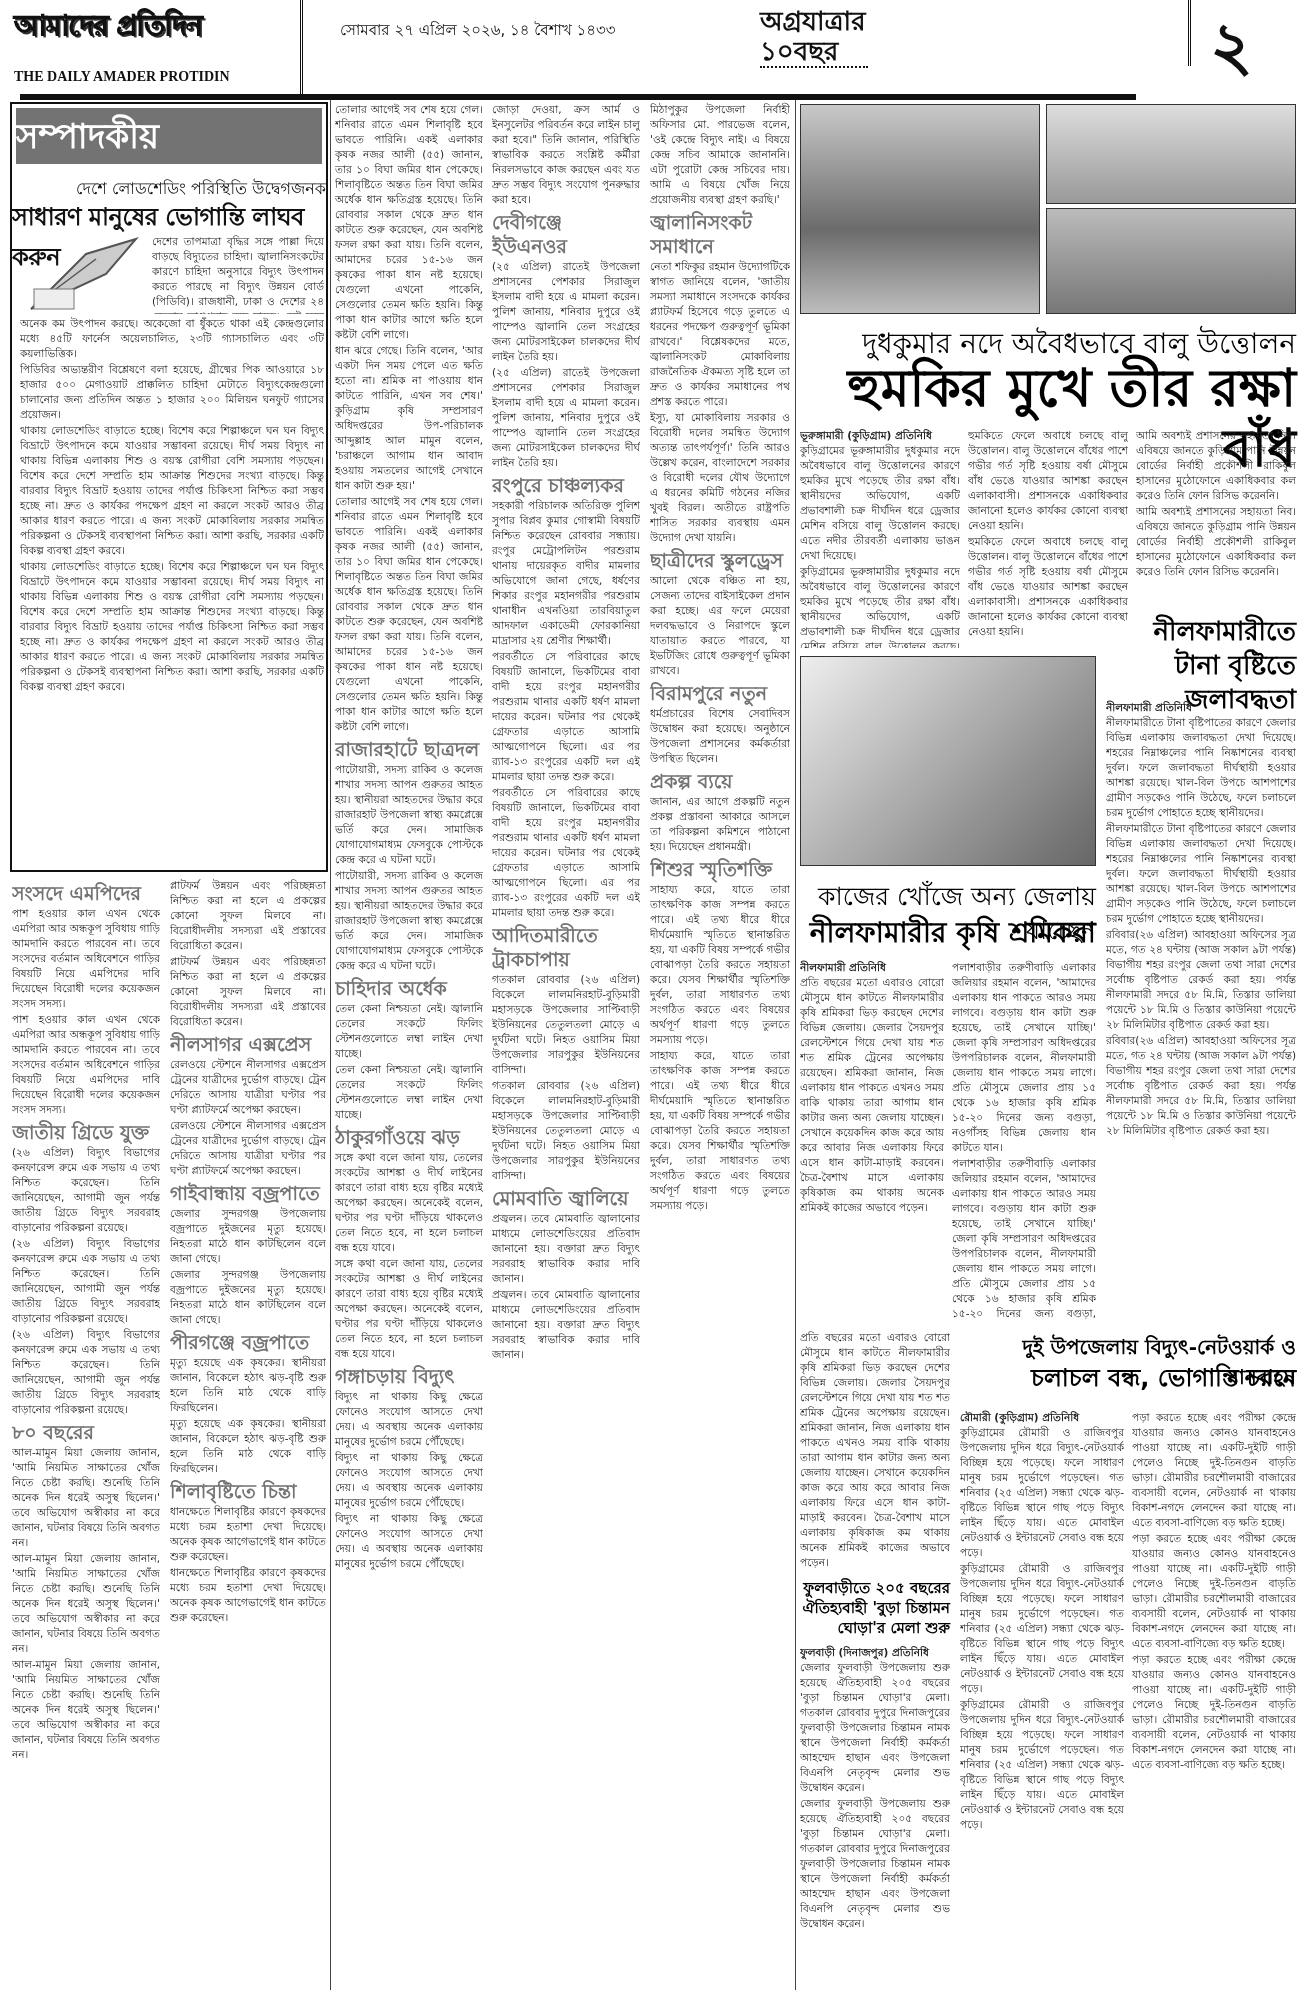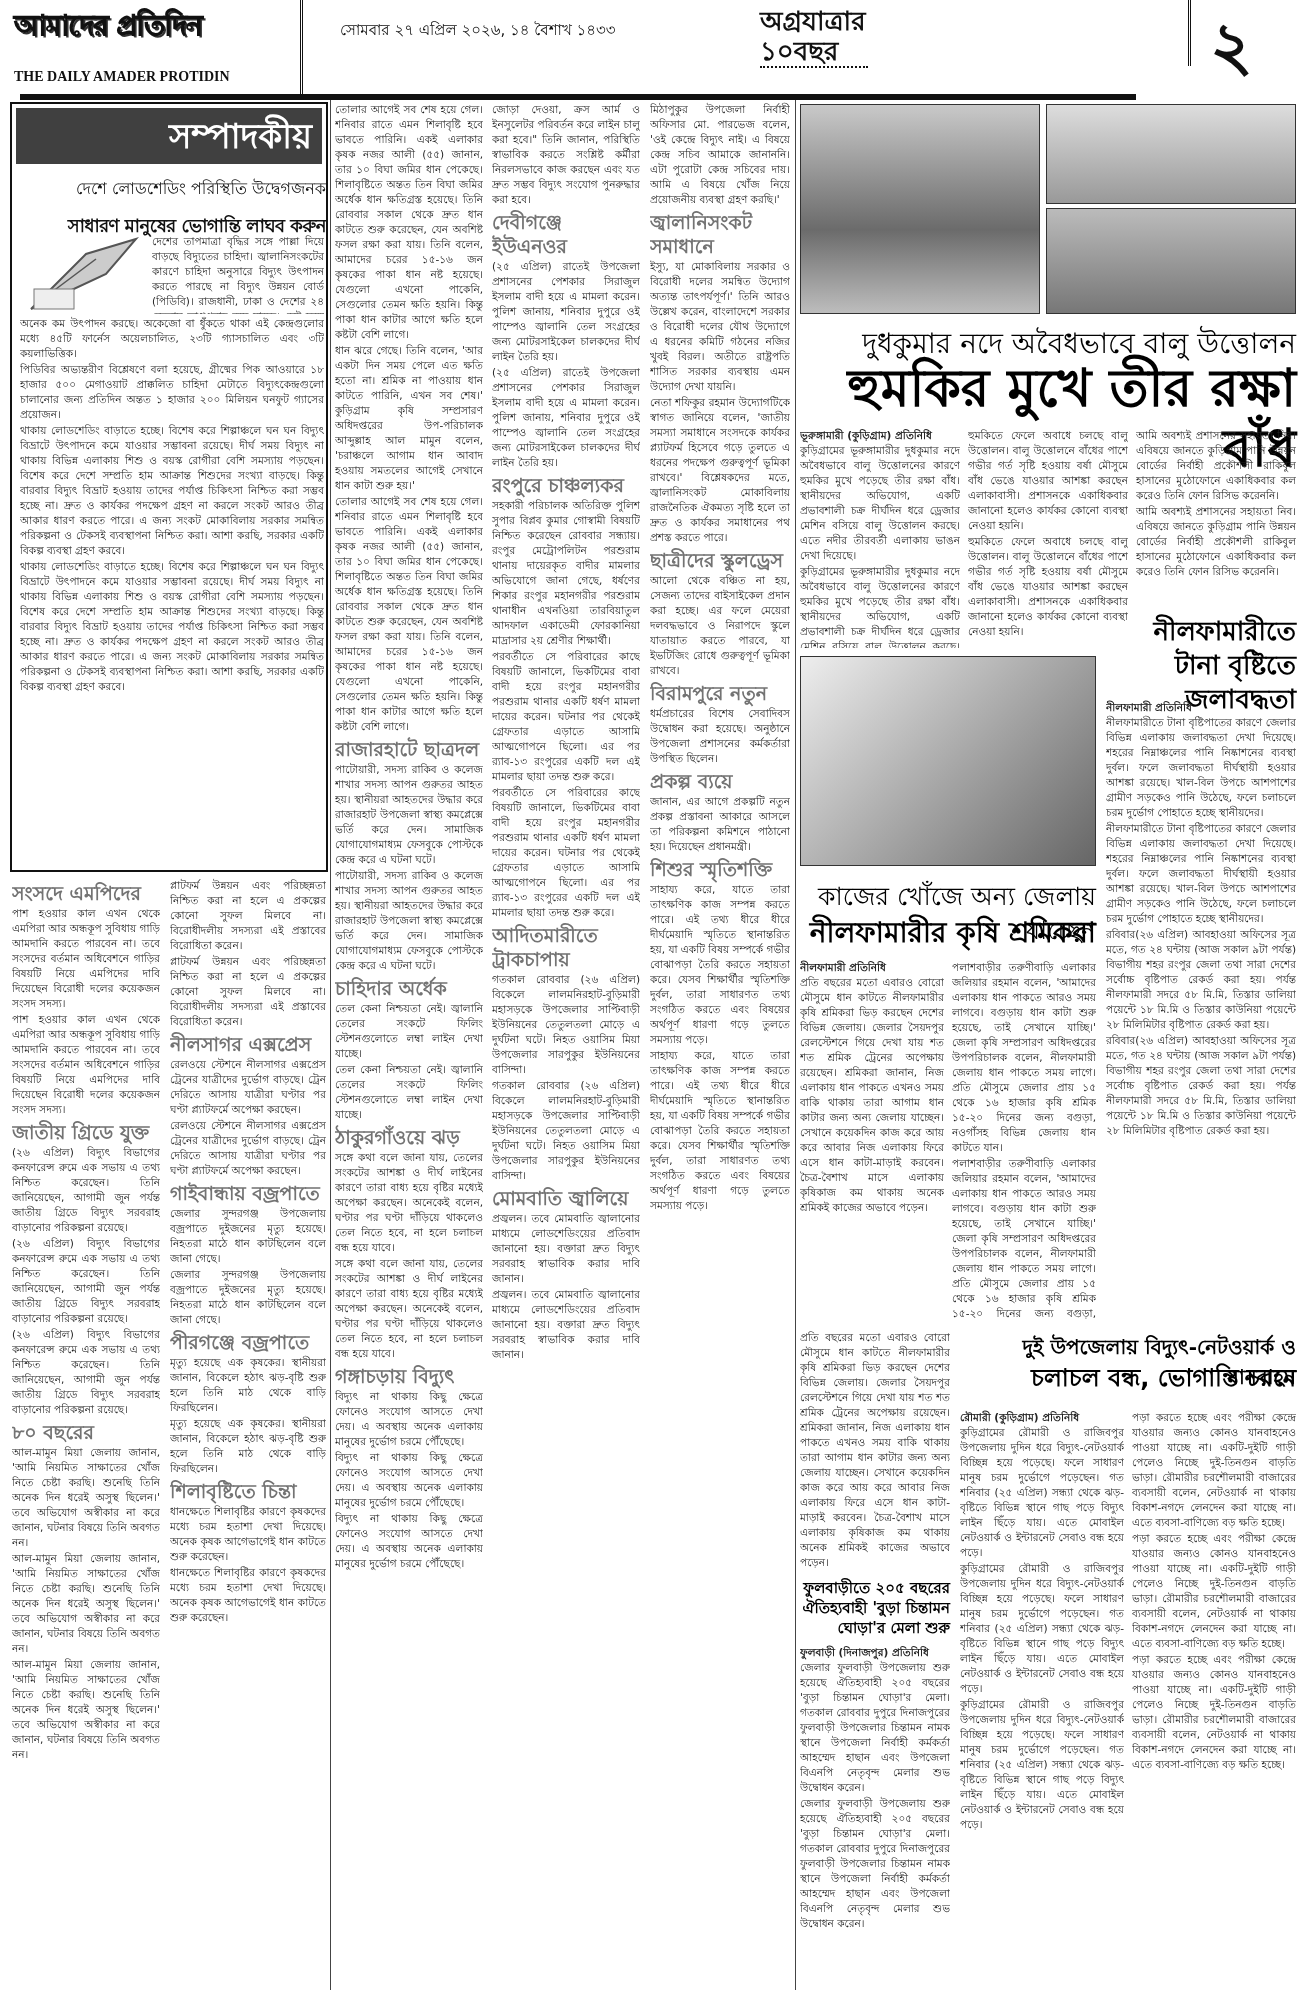--- a/index.html
+++ b/index.html
@@ -10,23 +10,23 @@
 .logo-en{font-family:"Liberation Serif",serif;font-weight:bold;font-size:14px;margin-top:18px}
 .vline{position:absolute;border-left:3px double #111}
 .hrule{position:absolute;height:6px;background:#111}
 .dateline{left:340px;top:18px;font-size:15px}
 .anniv{left:760px;top:6px;font-family:"DejaVu Serif",serif;font-size:26px;font-weight:bold;line-height:30px}
 .pageno{left:1210px;top:-4px;font-size:66px;font-weight:bold;font-family:"DejaVu Serif",serif}
 .col{position:absolute;font-size:10.5px;line-height:15px;text-align:justify;overflow:hidden;color:#222}
 .col p{margin-bottom:1px}
 .sh{font-size:19px;font-weight:bold;line-height:24px;margin:3px 0 1px;color:#737373}
 .editorial-box{left:10px;top:102px;width:318px;height:770px;border:2px solid #111}
-.ed-banner{position:absolute;left:4px;top:4px;width:306px;height:56px;background:#404040;color:#fff;font-size:34px;font-weight:bold;text-align:right;padding-right:10px;line-height:56px}
+.ed-banner{position:absolute;left:4px;top:4px;width:306px;height:56px;background:#737373;color:#fff;font-size:34px;font-weight:bold;text-align:left;padding-right:10px;line-height:56px}
 .ed-kicker{position:absolute;left:0;width:100%;top:72px;text-align:right;font-size:16px}
-.ed-head{position:absolute;left:0;width:100%;top:108px;text-align:right;font-size:18px;font-weight:bold;letter-spacing:-0.5px}
+.ed-head{position:absolute;left:0;width:100%;top:94px;text-align:left;font-size:24px;font-weight:bold;letter-spacing:-0.5px}
 .quill{position:absolute;left:14px;top:130px;width:120px;height:80px}
 .photo{position:absolute;background:linear-gradient(180deg,#c9c9c9 0%,#8a8a8a 40%,#6b6b6b 60%,#bdbdbd 100%);border:1px solid #333}
 .big-head{font-family:"DejaVu Sans",sans-serif;font-weight:bold;color:#000;text-align:right;position:absolute}
 .byline{font-weight:bold}
 </style>
 </head>
 <body>
 
 <div class="abs masthead-left">
   <div class="logo">আমাদের প্রতিদিন</div>
@@ -123,22 +123,22 @@
   <p>গতকাল রোববার (২৬ এপ্রিল) বিকেলে লালমনিরহাট-বুড়িমারী মহাসড়কে উপজেলার সাপ্টিবাড়ী ইউনিয়নের তেতুলতলা মোড়ে এ দুর্ঘটনা ঘটে। নিহত ওয়াসিম মিয়া উপজেলার সারপুকুর ইউনিয়নের বাসিন্দা।</p>
   <p>গতকাল রোববার (২৬ এপ্রিল) বিকেলে লালমনিরহাট-বুড়িমারী মহাসড়কে উপজেলার সাপ্টিবাড়ী ইউনিয়নের তেতুলতলা মোড়ে এ দুর্ঘটনা ঘটে। নিহত ওয়াসিম মিয়া উপজেলার সারপুকুর ইউনিয়নের বাসিন্দা।</p>
   <div class="sh">মোমবাতি জ্বালিয়ে</div>
   <p>প্রজ্বলন। তবে মোমবাতি জ্বালানোর মাধ্যমে লোডশেডিংয়ের প্রতিবাদ জানানো হয়। বক্তারা দ্রুত বিদ্যুৎ সরবরাহ স্বাভাবিক করার দাবি জানান।</p>
   <p>প্রজ্বলন। তবে মোমবাতি জ্বালানোর মাধ্যমে লোডশেডিংয়ের প্রতিবাদ জানানো হয়। বক্তারা দ্রুত বিদ্যুৎ সরবরাহ স্বাভাবিক করার দাবি জানান।</p>
 </div>
 
 <div class="col" style="left:650px;top:102px;width:140px;height:1886px">
   <p>মিঠাপুকুর উপজেলা নির্বাহী অফিসার মো. পারভেজ বলেন, 'ওই কেন্দ্রে বিদ্যুৎ নাই। এ বিষয়ে কেন্দ্র সচিব আমাকে জানাননি। এটা পুরোটা কেন্দ্র সচিবের দায়। আমি এ বিষয়ে খোঁজ নিয়ে প্রয়োজনীয় ব্যবস্থা গ্রহণ করছি।'</p>
   <div class="sh">জ্বালানিসংকট সমাধানে</div>
+  <p>নেতা শফিকুর রহমান উদ্যোগটিকে স্বাগত জানিয়ে বলেন, 'জাতীয় সমস্যা সমাধানে সংসদকে কার্যকর প্ল্যাটফর্ম হিসেবে গড়ে তুলতে এ ধরনের পদক্ষেপ গুরুত্বপূর্ণ ভূমিকা রাখবে।' বিশ্লেষকদের মতে, জ্বালানিসংকট মোকাবিলায় রাজনৈতিক ঐকমত্য সৃষ্টি হলে তা দ্রুত ও কার্যকর সমাধানের পথ প্রশস্ত করতে পারে।</p>
   <p>ইস্যু, যা মোকাবিলায় সরকার ও বিরোধী দলের সমন্বিত উদ্যোগ অত্যন্ত তাৎপর্যপূর্ণ।' তিনি আরও উল্লেখ করেন, বাংলাদেশে সরকার ও বিরোধী দলের যৌথ উদ্যোগে এ ধরনের কমিটি গঠনের নজির খুবই বিরল। অতীতে রাষ্ট্রপতি শাসিত সরকার ব্যবস্থায় এমন উদ্যোগ দেখা যায়নি।</p>
-  <p>নেতা শফিকুর রহমান উদ্যোগটিকে স্বাগত জানিয়ে বলেন, 'জাতীয় সমস্যা সমাধানে সংসদকে কার্যকর প্ল্যাটফর্ম হিসেবে গড়ে তুলতে এ ধরনের পদক্ষেপ গুরুত্বপূর্ণ ভূমিকা রাখবে।' বিশ্লেষকদের মতে, জ্বালানিসংকট মোকাবিলায় রাজনৈতিক ঐকমত্য সৃষ্টি হলে তা দ্রুত ও কার্যকর সমাধানের পথ প্রশস্ত করতে পারে।</p>
   <div class="sh">ছাত্রীদের স্কুলড্রেস</div>
   <p>আলো থেকে বঞ্চিত না হয়, সেজন্য তাদের বাইসাইকেল প্রদান করা হচ্ছে। এর ফলে মেয়েরা দলবদ্ধভাবে ও নিরাপদে স্কুলে যাতায়াত করতে পারবে, যা ইভটিজিং রোধে গুরুত্বপূর্ণ ভূমিকা রাখবে।</p>
   <div class="sh">বিরামপুরে নতুন</div>
   <p>ধর্মপ্রচারের বিশেষ সেবাদিবস উদ্বোধন করা হয়েছে। অনুষ্ঠানে উপজেলা প্রশাসনের কর্মকর্তারা উপস্থিত ছিলেন।</p>
   <div class="sh">প্রকল্প ব্যয়ে</div>
   <p>জানান, এর আগে প্রকল্পটি নতুন প্রকল্প প্রস্তাবনা আকারে আসলে তা পরিকল্পনা কমিশনে পাঠানো হয়। দিয়েছেন প্রধানমন্ত্রী।</p>
   <div class="sh">শিশুর স্মৃতিশক্তি</div>
   <p>সাহায্য করে, যাতে তারা তাৎক্ষণিক কাজ সম্পন্ন করতে পারে। এই তথ্য ধীরে ধীরে দীর্ঘমেয়াদি স্মৃতিতে স্থানান্তরিত হয়, যা একটি বিষয় সম্পর্কে গভীর বোঝাপড়া তৈরি করতে সহায়তা করে। যেসব শিক্ষার্থীর স্মৃতিশক্তি দুর্বল, তারা সাধারণত তথ্য সংগঠিত করতে এবং বিষয়ের অর্থপূর্ণ ধারণা গড়ে তুলতে সমস্যায় পড়ে।</p>
   <p>সাহায্য করে, যাতে তারা তাৎক্ষণিক কাজ সম্পন্ন করতে পারে। এই তথ্য ধীরে ধীরে দীর্ঘমেয়াদি স্মৃতিতে স্থানান্তরিত হয়, যা একটি বিষয় সম্পর্কে গভীর বোঝাপড়া তৈরি করতে সহায়তা করে। যেসব শিক্ষার্থীর স্মৃতিশক্তি দুর্বল, তারা সাধারণত তথ্য সংগঠিত করতে এবং বিষয়ের অর্থপূর্ণ ধারণা গড়ে তুলতে সমস্যায় পড়ে।</p>
 </div>

